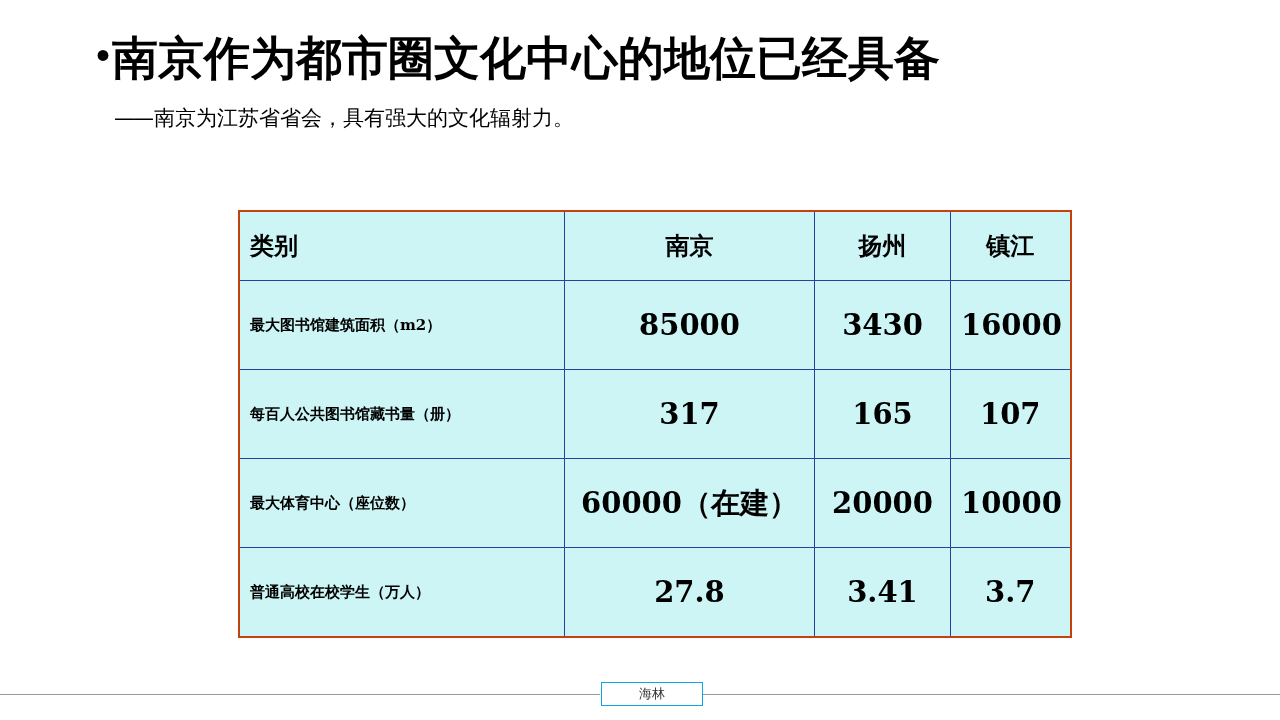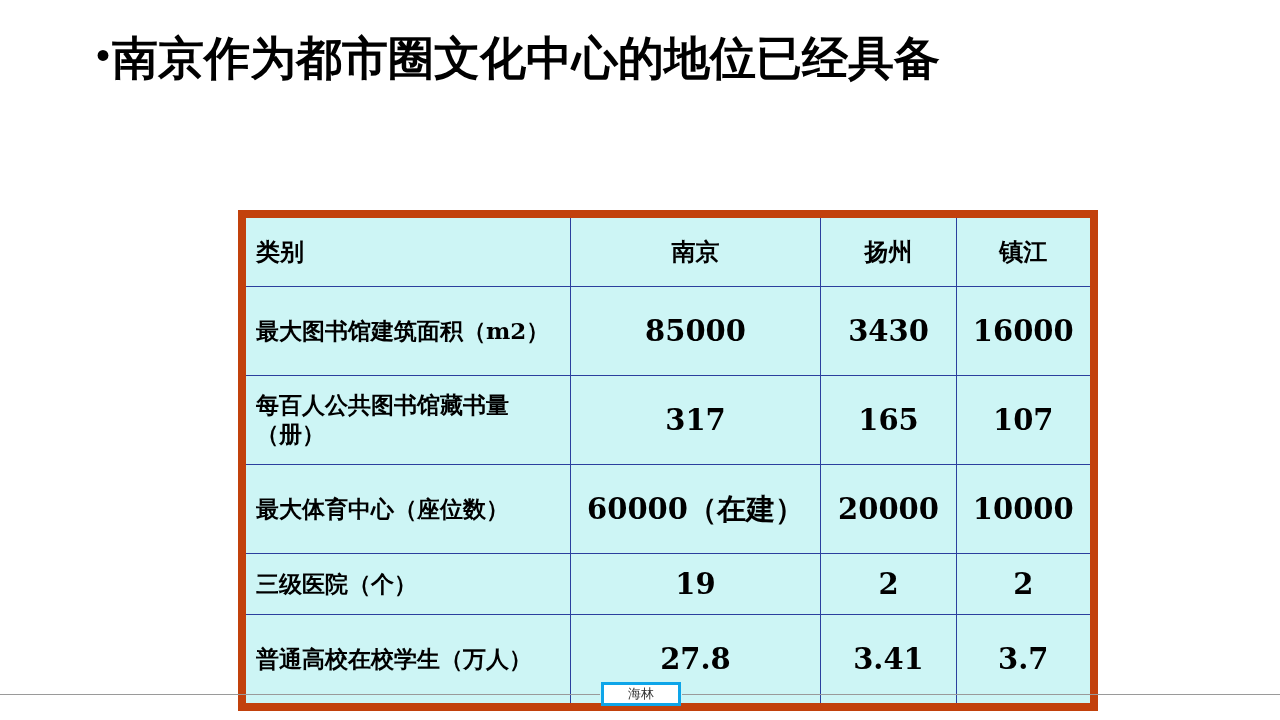--- a/index.html
+++ b/index.html
@@ -59,45 +59,45 @@
   .sub-2 { top: 149px; }
 
   table.data-table {
     position: absolute;
     left: 238px;
     top: 210px;
     width: 818px;
     border-collapse: collapse;
     table-layout: fixed;
     background: #fdba74;
-    border: 8px solid #c2410c;
+    border: 2px solid #c2410c;
   }
   table.data-table td {
     border: 1.5px solid #2b3f9e;
     background: #cdf5f5;
     font-family: "DejaVu Serif", "Liberation Serif", serif;
     font-weight: bold;
     color: #000000;
     padding: 6px 10px;
     vertical-align: middle;
   }
   td.cat {
     text-align: left;
-    font-size: 23px;
+    font-size: 15px;
     line-height: 1.25;
     width: 304px;
   }
   td.num {
     text-align: center;
     font-size: 29px;
     line-height: 1.25;
   }
   .col-nj { width: 250px; }
   .col-yz { width: 136px; }
-  .col-zj { width: 137px; margin-top: 35px; }
+  .col-zj { width: 120px; margin-top: 35px; }
   tr.header td {
     font-size: 24px;
     height: 56px;
   }
   tr.header td.cat { font-weight: bold; }
   tr.r-tall td { height: 76px; }
   tr.r-short td { height: 48px; }
 
   .footer-rule-left {
     position: absolute;
@@ -112,43 +112,46 @@
     left: 682px;
     top: 694px;
     width: 598px;
     height: 1px;
     background: #9a9a9a;
   }
   .footer-box {
     position: absolute;
     left: 601px;
     top: 682px;
-    width: 80px;
+    width: 102px;
     height: 24px;
-    border: 3px solid #0ea5e9;
+    border: 1px solid #0ea5e9;
     background: #ffffff;
     display: flex;
     align-items: center;
     justify-content: center;
     font-size: 13px;
     color: #333333;
     font-family: "DejaVu Sans", "Liberation Sans", sans-serif;
     box-sizing: border-box;
   }
 </style>
 </head>
 <body>
 
 <div class="slide">
 
   <div class="title-row">
     <span class="bullet-dot">•</span>
     <span class="slide-title">南京作为都市圈文化中心的地位已经具备</span>
   </div>
 
+  <div class="sub-line sub-1">
+    <span class="dash">——</span><span>南京为江苏省省会，具有强大的文化辐射力。</span>
+  </div>
 
 
   <table class="data-table">
     <colgroup>
       <col class="col-cat">
       <col class="col-nj">
       <col class="col-yz">
       <col class="col-zj">
     </colgroup>
     <tbody>
@@ -169,26 +172,20 @@
         <td class="num">317</td>
         <td class="num">165</td>
         <td class="num">107</td>
       </tr>
       <tr class="r-tall">
         <td class="cat">最大体育中心（座位数）</td>
         <td class="num">60000（在建）</td>
         <td class="num">20000</td>
         <td class="num">10000</td>
       </tr>
-      <tr class="r-short">
-        <td class="cat">三级医院（个）</td>
-        <td class="num">19</td>
-        <td class="num">2</td>
-        <td class="num">2</td>
-      </tr>
       <tr class="r-tall">
         <td class="cat">普通高校在校学生（万人）</td>
         <td class="num">27.8</td>
         <td class="num">3.41</td>
         <td class="num">3.7</td>
       </tr>
     </tbody>
   </table>
 
   <div class="footer-rule-left"></div>

